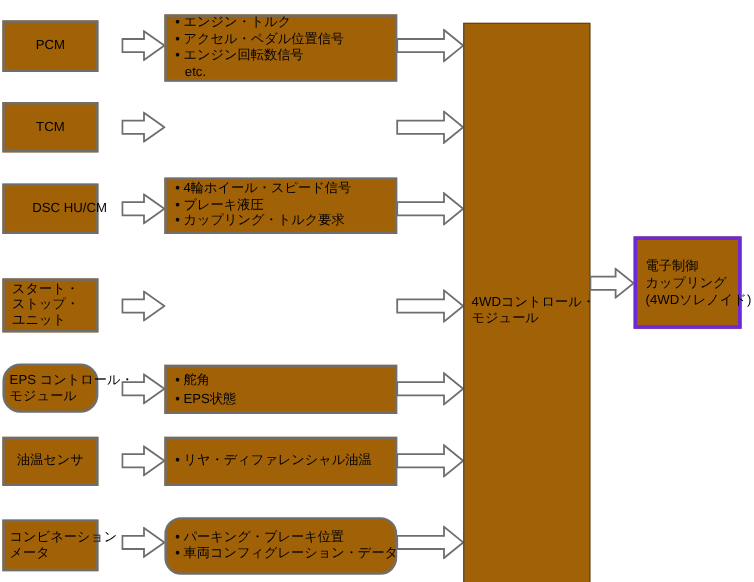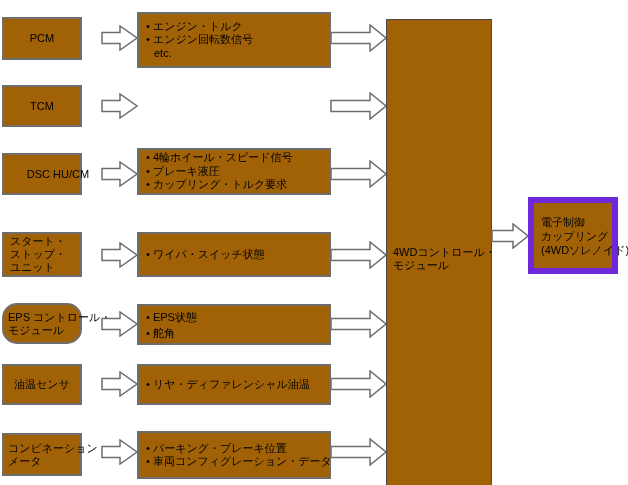--- a/index.html
+++ b/index.html
@@ -22,42 +22,43 @@
   .lb6{top:364px;height:41px;}
   .lb7{top:433px;height:43px;align-items:flex-start;text-align:left;padding-left:4px;}
   
   .mb{left:137px;width:194px;border:2px solid #6e6e6e;padding-left:7px;line-height:13.5px;}
   .mb1{top:12px;height:56px;}
   .mb2{top:85px;height:42px;}
   .mb3{top:148px;height:47px;}
   .mb4{top:232px;height:45px;}
   .mb5{top:304px;height:41px;line-height:16px;}
   .mb6{top:364px;height:41px;}
-  .mb7{top:431px;height:48px;}
+  .mb7{top:431px;height:48px;border-radius:14px;}
   .etc{padding-left:8px;}
   
   .controller{left:386px;top:3px;width:106px;height:479px;border:1px solid #4a4a4a;padding-left:6px;line-height:13px;margin-top:16px;}
-  .output{left:528px;top:197px;width:90px;height:77px;border:6px solid #6d28d9;padding-left:7px;line-height:14px;}
+  .output{left:528px;top:197px;width:90px;height:77px;border:3px solid #6d28d9;padding-left:7px;line-height:14px;}
   .arrow{position:absolute;display:block;}
   .arrow polygon{fill:#ffffff;stroke:#6e6e6e;stroke-width:1.5;stroke-linejoin:miter;}
   .ln{white-space:nowrap;}
 </style>
 </head>
 <body>
 
 <div class="canvas">
 
   <div class="box lb lb1">
     <div class="ln">PCM</div>
   </div>
   <svg class="arrow" style="left:101px;top:25px" width="37" height="26" viewBox="0 0 37 26">
       <polygon points="1,7.5 19,7.5 19,1 36,13 19,25 19,18.5 1,18.5"></polygon>
     </svg>
   <div class="box mb mb1">
     <div class="ln">• エンジン・トルク</div>
+    <div class="ln">• アクセル・ペダル位置信号</div>
     <div class="ln">• エンジン回転数信号</div>
     <div class="ln etc">etc.</div>
   </div>
   <svg class="arrow" style="left:330px;top:24px" width="57" height="28" viewBox="0 0 57 28">
       <polygon points="1,8.5 40,8.5 40,1 56,14 40,27 40,19.5 1,19.5"></polygon>
     </svg>
 
   <div class="box lb lb2">
     <div class="ln">TCM</div>
   </div>
@@ -84,37 +85,34 @@
     </svg>
 
   <div class="box lb lb4">
     <div class="ln">スタート・</div>
     <div class="ln">ストップ・</div>
     <div class="ln">ユニット</div>
   </div>
   <svg class="arrow" style="left:101px;top:242px" width="37" height="26" viewBox="0 0 37 26">
       <polygon points="1,7.5 19,7.5 19,1 36,13 19,25 19,18.5 1,18.5"></polygon>
     </svg>
-  <div class="box mb mb4">
-    <div class="ln">• ワイパ・スイッチ状態</div>
-  </div>
   <svg class="arrow" style="left:330px;top:241px" width="57" height="28" viewBox="0 0 57 28">
       <polygon points="1,8.5 40,8.5 40,1 56,14 40,27 40,19.5 1,19.5"></polygon>
     </svg>
 
   <div class="box lb lb5">
     <div class="ln">EPS コントロール・</div>
     <div class="ln">モジュール</div>
   </div>
   <svg class="arrow" style="left:101px;top:311px" width="37" height="26" viewBox="0 0 37 26">
       <polygon points="1,7.5 19,7.5 19,1 36,13 19,25 19,18.5 1,18.5"></polygon>
     </svg>
   <div class="box mb mb5">
+    <div class="ln">• 舵角</div>
     <div class="ln">• EPS状態</div>
-    <div class="ln">• 舵角</div>
   </div>
   <svg class="arrow" style="left:330px;top:310px" width="57" height="28" viewBox="0 0 57 28">
       <polygon points="1,8.5 40,8.5 40,1 56,14 40,27 40,19.5 1,19.5"></polygon>
     </svg>
 
   <div class="box lb lb6">
     <div class="ln">油温センサ</div>
   </div>
   <svg class="arrow" style="left:101px;top:371px" width="37" height="26" viewBox="0 0 37 26">
       <polygon points="1,7.5 19,7.5 19,1 36,13 19,25 19,18.5 1,18.5"></polygon>

